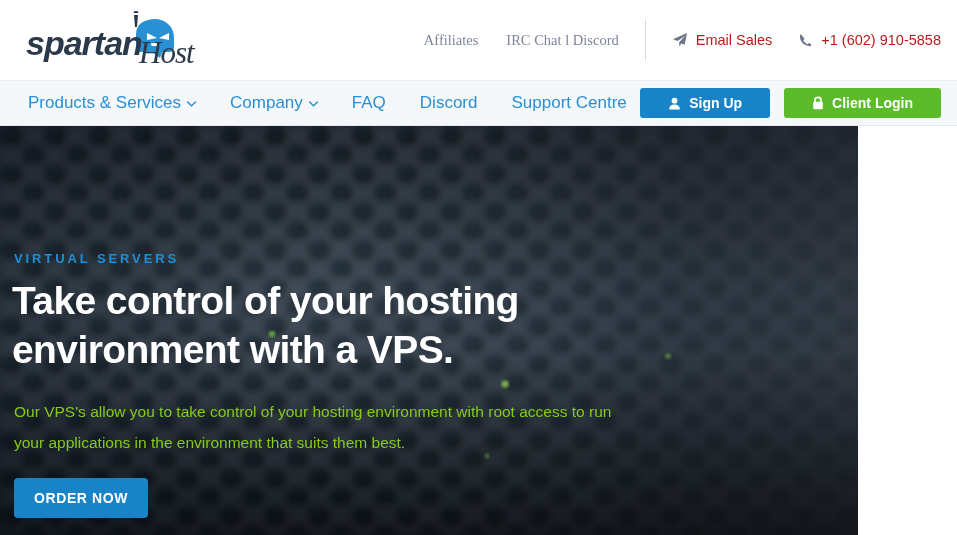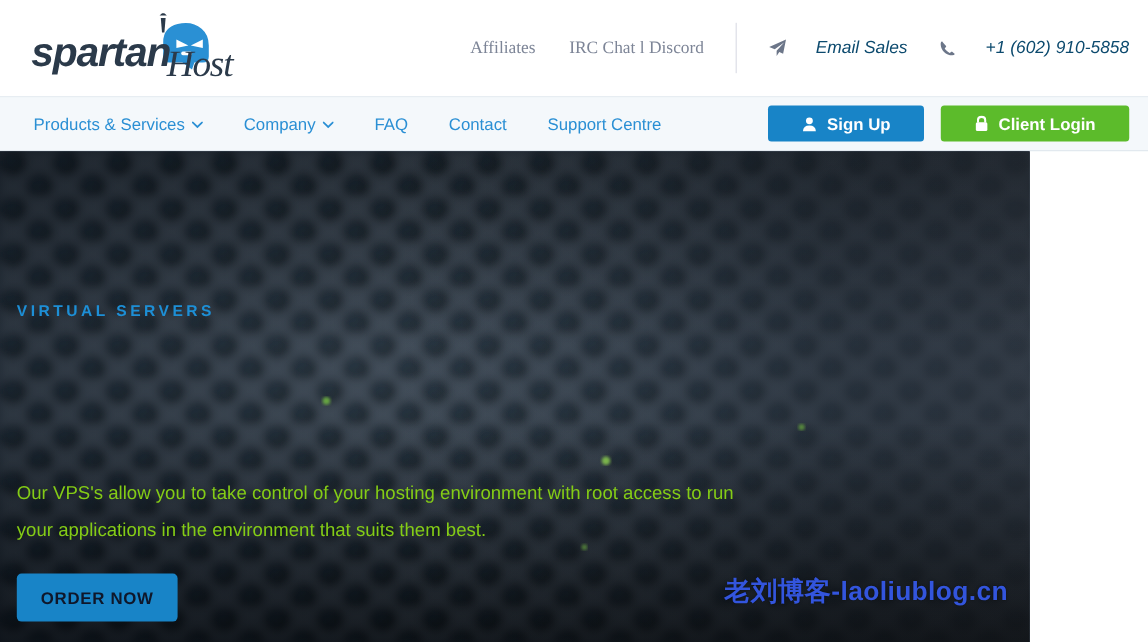--- a/index.html
+++ b/index.html
@@ -32,40 +32,39 @@
     color: #7d8597; font-size: 14.5px; text-decoration: none;
     white-space: nowrap;
     font-family: Liberation Serif, serif;
   }
   .top-divider {
     width: 1px; height: 42px; background: #dcdee7;
     margin: 0 26px;
   }
   .contact-group { display: flex; align-items: center; gap: 26px; }
   .contact-item {
-    display: flex; align-items: center; gap: 24px;
-    color: #0c4a6e; font-size: 14.5px; text-decoration: none;
+    display: flex; align-items: center; gap: 8px;
+    color: #b91c1c; font-size: 14.5px; text-decoration: none;
     white-space: nowrap;
-    font-style: italic;
   }
   .contact-item .ci { display: block; flex: 0 0 auto; }
 
   
   .mainnav {
     height: 46px; width: 100%;
     background: #f4f8fb;
     border-top: 1px solid #e7edf2;
     border-bottom: 1px solid #e2e9ef;
     display: flex; align-items: center;
     padding: 0 16px 0 14px;
     position: relative;
   }
   .nav-links { display: flex; align-items: center; gap: 34px; padding-left: 14px; }
   .nav-link {
-    color: #2a8fd4; font-size: 14px; text-decoration: none;
+    color: #2a8fd4; font-size: 17px; text-decoration: none;
     display: flex; align-items: center; gap: 6px;
     white-space: nowrap;
   }
   .chev { display: block; margin-top: 2px; }
   .nav-buttons { margin-left: auto; display: flex; align-items: center; gap: 14px; }
   .btn {
     display: flex; align-items: center; gap: 8px;
     height: 30px; padding: 0 28px;
     border: none; border-radius: 3px;
     font-size: 14px; font-weight: bold; color: #fff;
@@ -102,21 +101,21 @@
   }
   .hero-sub {
     position: absolute; left: 14px; top: 270px;
     width: 600px;
     color: #84cc16; font-size: 15.5px; line-height: 31px;
   }
   .order-btn {
     position: absolute; left: 14px; top: 352px;
     display: inline-flex; align-items: center; justify-content: center;
     height: 40px; padding: 0 20px;
-    background: #1884c7; color: #0f172a;
+    background: #1884c7; color: #ffffff;
     border: none; border-radius: 4px;
     font-size: 14px; font-weight: bold; letter-spacing: 0.6px;
     cursor: pointer;
     font-family: "Liberation Sans", sans-serif;
   }
   .watermark {
     position: absolute; right: 18px; bottom: 27px;
     color: #3355dd; font-size: 22px; font-weight: bold;
     letter-spacing: 0.3px;
     text-shadow: 0 0 2px rgba(0,0,0,0.5);
@@ -189,21 +188,21 @@
         <svg class="chev" width="9" height="6" viewBox="0 0 10 6">
           <path d="M0.6 0.8 L5 5 L9.4 0.8" stroke="#2a8fd4" stroke-width="1.6" fill="none" stroke-linecap="round"></path>
         </svg>
       </a>
 
       <a class="nav-link" href="#">
         <span>FAQ</span>
       </a>
 
       <a class="nav-link" href="#">
-        <span>Contact</span>
+        <span>Discord</span>
       </a>
 
       <a class="nav-link" href="#">
         <span>Support Centre</span>
       </a>
     </div>
 
     <div class="nav-buttons">
       <button class="btn btn-signup">
         <svg width="13" height="13" viewBox="0 0 14 14">
@@ -322,19 +321,19 @@
       <g>
         <circle cx="272" cy="208" r="3.2" fill="#7ac943" opacity="0.75" filter="url(#blurHi)"></circle>
         <circle cx="505" cy="258" r="3.6" fill="#8fd44f" opacity="0.8" filter="url(#blurHi)"></circle>
         <circle cx="668" cy="230" r="2.6" fill="#76c23c" opacity="0.6" filter="url(#blurHi)"></circle>
         <circle cx="487" cy="330" r="2.4" fill="#7ac943" opacity="0.5" filter="url(#blurHi)"></circle>
       </g>
     </svg>
 
     <div class="hero-content">
       <div class="eyebrow">VIRTUAL SERVERS</div>
+      <h1 class="hero-title">Take control of your hosting environment with a VPS.</h1>
       <p class="hero-sub">Our VPS's allow you to take control of your hosting environment with root access to run your applications in the environment that suits them best.</p>
       <button class="order-btn">ORDER NOW</button>
-      <div class="watermark">老刘博客-laoliublog.cn</div>
     </div>
   </div>
 
 </div>
 
 </body></html>

